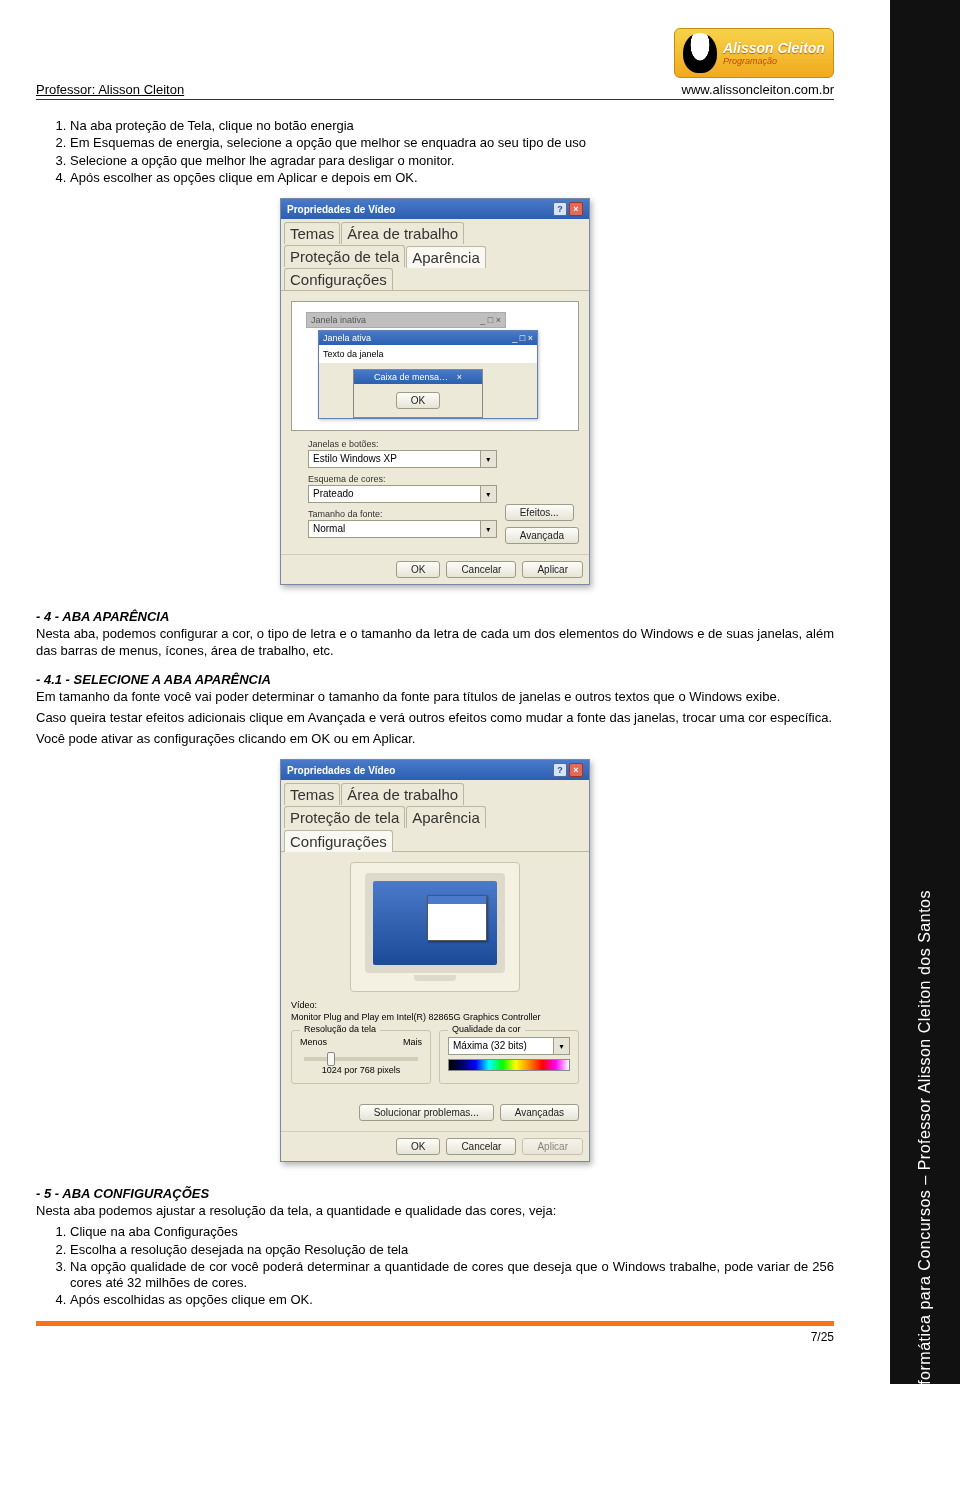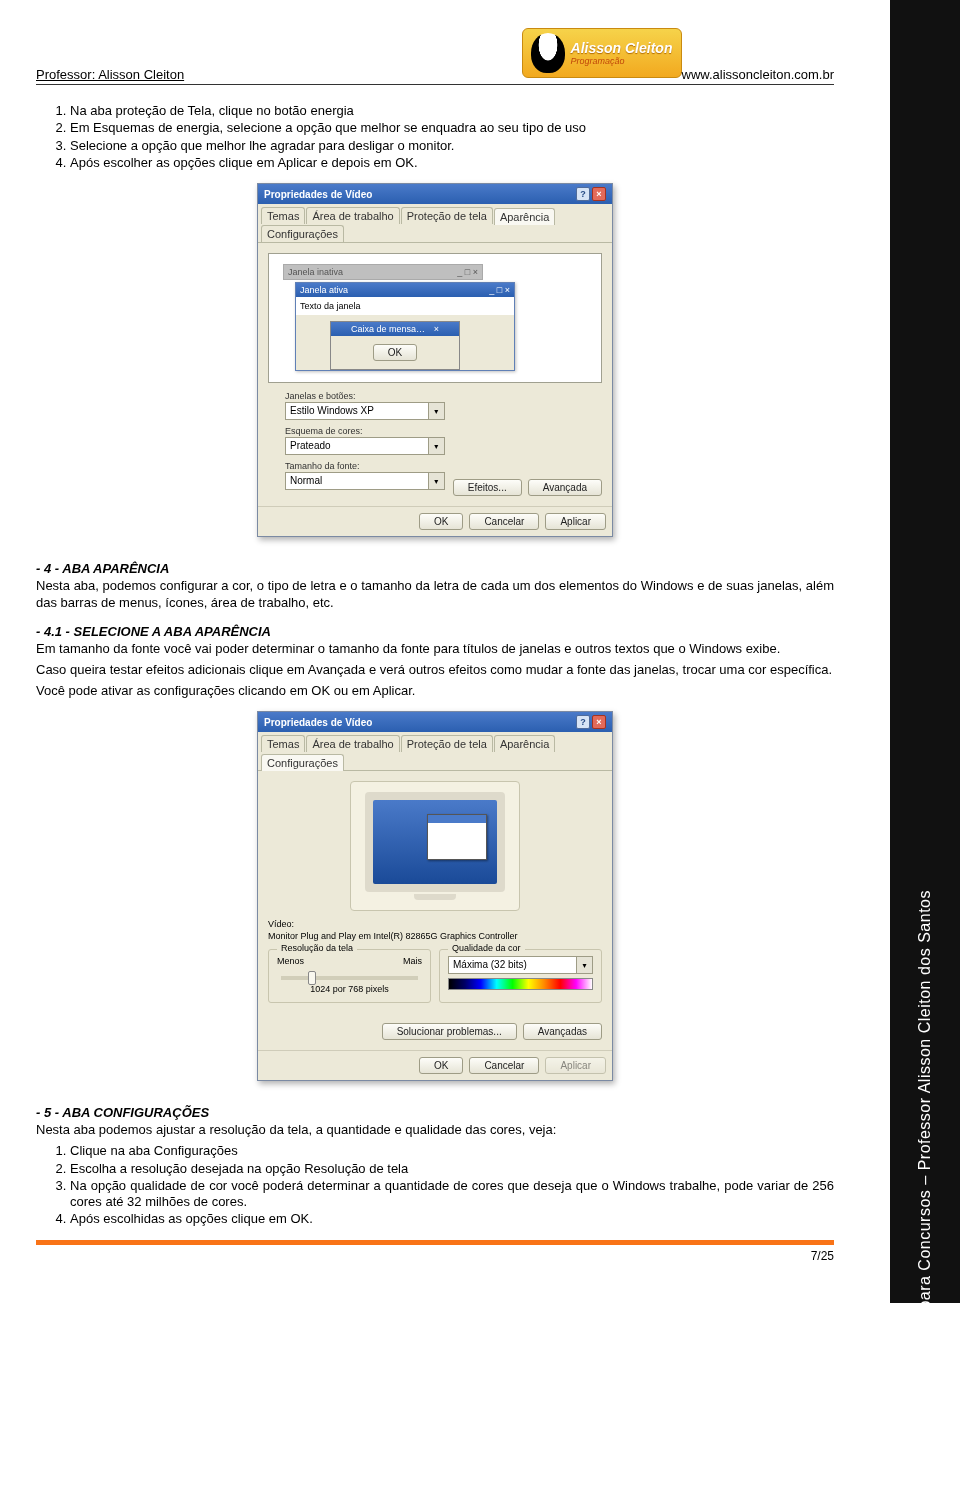--- a/index.html
+++ b/index.html
@@ -70,59 +70,59 @@
     padding-left: 34px;
     margin-bottom: 12px;
   }
   ol.main-list li {
     margin-bottom: 1px;
     line-height: 1.25;
     text-align: justify;
   }
   .dialog-wrap { display:flex; justify-content:center; margin: 12px 0 24px 0; }
   .dialog {
-    width: 356px;
+    width: 310px;
     background: #ece9d8;
     border: 1px solid #7b8aa3;
     box-shadow: 2px 3px 6px rgba(0,0,0,0.3);
     font-size: 10px;
   }
   .dialog-title {
     background: linear-gradient(180deg,#4a7ac9,#2b5fb0);
     color: #fff;
     padding: 3px 6px;
     font-weight: bold;
     display:flex; justify-content:space-between; align-items:center;
   }
   .title-icons { display:flex; gap:2px; }
   .tico { width:14px; height:14px; background:#d7e4f6; border:1px solid #4f6b9b; border-radius:2px; display:flex;align-items:center;justify-content:center; font-size:9px; color:#254a84;}
   .tico.red { background:#e26a5a; border-color:#a43220; color:#fff;}
   .tabs { display:flex; background:#ece9d8; border-bottom:1px solid #b9b9a3; padding:3px 3px 0 3px; gap:1px; flex-wrap:wrap;}
-  .tab { padding:2px 5px; background:#ece9d8; border:1px solid #b9b9a3; border-bottom:none; border-radius:3px 3px 0 0; font-size:11px; color:#333;}
+  .tab { padding:2px 5px; background:#ece9d8; border:1px solid #b9b9a3; border-bottom:none; border-radius:3px 3px 0 0; font-size:15px; color:#333;}
   .tab.active { background:#f9f8f2; position:relative; top:1px;}
   .dialog-body { padding:10px; }
   .preview-box {
     border:1px solid #a0a090; background:#fff; height:130px; margin-bottom:8px;
     display:flex; align-items:center; justify-content:center; position:relative;
   }
   .win-inactive { position:absolute; top:10px; left:14px; width:200px; background:#ece9d8; border:1px solid #aaa;}
   .win-active { position:absolute; top:28px; left:26px; width:220px; background:#ece9d8; border:1px solid #6080b6; box-shadow:1px 1px 3px rgba(0,0,0,.25);}
   .wbar { background:linear-gradient(180deg,#4a7ac9,#2b5fb0); color:#fff; padding:2px 4px; font-size:9px; display:flex; justify-content:space-between;}
   .wbar.gray { background:#bfbfbf; color:#555;}
   .wbody { padding:4px; font-size:9px; background:#fff;}
   .msg { margin:6px 0 0 34px; width:130px; background:#ece9d8; border:1px solid #888;}
   .msg .mtitle{background:linear-gradient(180deg,#4a7ac9,#2b5fb0);color:#fff;font-size:9px;padding:2px 20px;display:flex;justify-content:space-between;}
   .msg .mbody{padding:8px;display:flex;justify-content:center;}
   .btn { background:linear-gradient(180deg,#fdfdf9,#e6e4d6); border:1px solid #9e9c86; border-radius:3px; padding:2px 14px; font-size:10px; color:#222;}
   .form-row { margin-bottom:6px;padding-left:17px; }
   .form-row label { display:block; font-size:9px; color:#333; margin-bottom:1px;}
   .combo { display:flex; }
   .combo-input { flex:1; background:#fff; border:1px solid #9e9c86; padding:2px 4px; font-size:10px; height:18px;}
   .combo-btn { width:16px; height:18px; background:#e6e4d6; border:1px solid #9e9c86; border-left:none; display:flex;align-items:center;justify-content:center; font-size:8px;}
-  .side-btns { display:flex; flex-direction:row; gap:6px; align-items:center;}
+  .side-btns { display:flex; flex-direction:column; gap:6px; align-items:flex-start;}
   .dlg-footer { border-top:1px solid #cfccb9; padding:6px; display:flex; justify-content:flex-end; gap:6px; background:#ece9d8;}
   .section-title { font-weight:bold; font-style:italic; margin:6px 0 2px 0; }
   p.body { text-align:justify; line-height:1.3; margin-bottom:4px;}
   .monitor-frame { width:170px; height:130px; background:#f4f1e2; border:1px solid #c8c5ae; border-radius:4px; display:flex; flex-direction:column; align-items:center; padding:10px 12px 4px 12px;}
   .screen-outer { width:140px; height:100px; background:#dedacb; border-radius:4px; padding:8px;}
   .screen-inner { width:100%; height:100%; background:linear-gradient(180deg,#4a7ac9,#1a4a98); border-radius:2px; position:relative;}
   .mini-win { position:absolute; right:10px; top:14px; width:60px; height:46px; background:#fff; border:1px solid #555; box-shadow:1px 1px 2px rgba(0,0,0,.4);}
   .mini-win .mw-t{height:8px;background:#4a7ac9;}
   .stand { width:42px; height:6px; background:#dedacb; border-radius:0 0 4px 4px; margin-top:2px;}
   .fieldset { border:1px solid #c8c5ae; padding:6px 8px 8px 8px; border-radius:3px; position:relative;}
@@ -139,21 +139,21 @@
 <body>
 
 <div class="stripe">
   <div class="stripe-text">Informática para Concursos – Professor Alisson Cleiton dos Santos</div>
 </div>
 
 <div class="page">
 
   <div class="header">
     <div class="header-left">Professor: Alisson Cleiton</div>
-    <div style="display:flex;flex-direction:row;align-items:flex-end;">
+    <div style="display:flex;flex-direction:column;">
       <div class="logo-badge">
         <div class="penguin"></div>
         <div>
           <div class="logo-text">Alisson Cleiton</div>
           <div class="logo-sub">Programação</div>
         </div>
       </div>
       <div class="header-right">www.alissoncleiton.com.br</div>
     </div>
   </div>

